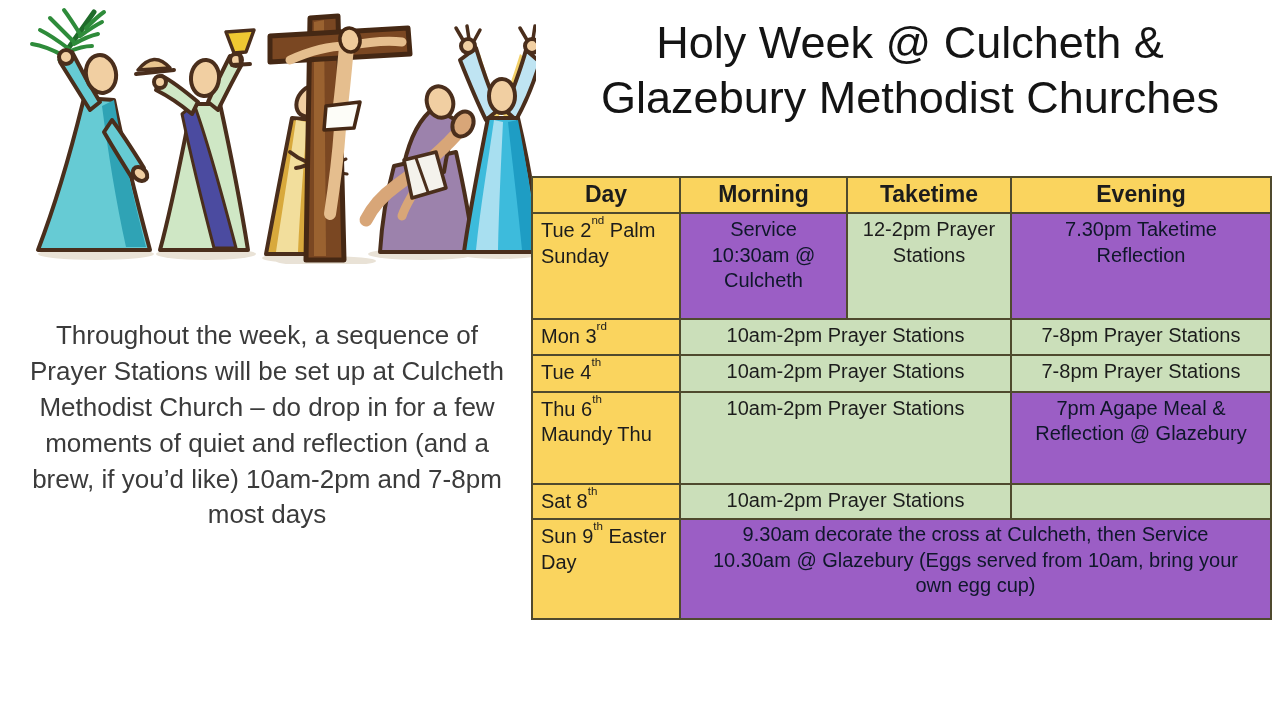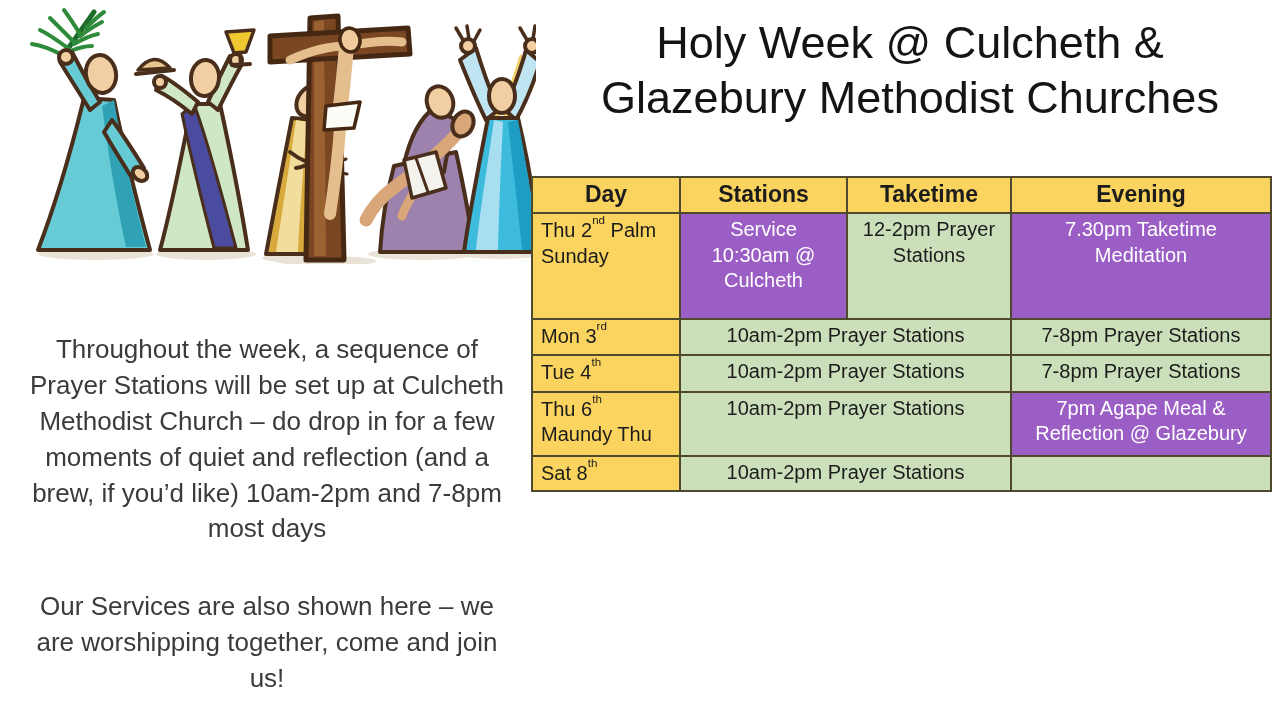--- a/index.html
+++ b/index.html
@@ -16,41 +16,41 @@
   .title{
     position:absolute;left:552px;top:16px;width:716px;margin:0;
     text-align:center;font-size:45px;line-height:1.22;font-weight:400;
     color:var(--title-ink);
   }
   .intro{
     position:absolute;left:18px;top:318px;width:498px;
     text-align:center;color:var(--body-ink);
     font-size:26px;line-height:1.38;
   }
-  .intro p{margin:14px 0 42px 0;}
+  .intro p{margin:0 0 42px 0;}
   table.schedule{
     position:absolute;left:531px;top:176px;width:739px;
     border-collapse:collapse;table-layout:fixed;
   }
   .schedule th,.schedule td{
     border:2px solid var(--border);
     font-size:20px;line-height:1.28;color:#1c1c1c;
     vertical-align:top;text-align:center;padding:3px 10px;overflow:hidden;
   }
   .schedule th{
     background:var(--yellow);font-weight:bold;font-size:23px;
     vertical-align:middle;padding:2px;
   }
   td.day{background:var(--yellow);text-align:left;padding:4px 10px 4px 8px;}
   td.green{background:var(--green);}
-  td.purple{background:var(--purple);color:#ffffff;}
+  td.purple{background:var(--purple);color:#0f172a;}
   td.span3{padding:2px 26px;}
   sup.ord{font-size:0.58em;line-height:0;position:relative;top:-0.45em;}
   tr.h-head{height:36px;} tr.h-sun2{height:106px;} tr.h-std1{height:25px;}
-  tr.h-std2{height:37px;} tr.h-thu{height:64px;} tr.h-fri{height:70px;}
+  tr.h-std2{height:37px;} tr.h-thu{height:92px;} tr.h-fri{height:70px;}
   tr.h-sat{height:20px;} tr.h-sun9{height:100px;}
 </style>
 </head>
 <body>
 
 <svg class="clipart" viewBox="0 0 528 262" stroke-linejoin="round" stroke-linecap="round">
   <g fill="#E9E2D6">
     <ellipse cx="88" cy="252" rx="58" ry="6"></ellipse>
     <ellipse cx="198" cy="252" rx="50" ry="6"></ellipse>
     <ellipse cx="296" cy="256" rx="42" ry="5"></ellipse>
@@ -149,42 +149,41 @@
     <path d="M486,118 C480,160 472,208 468,248 L490,248 C491,205 493,160 495,120 Z" fill="#A8DFF0" stroke="none"></path>
     <path d="M510,118 C518,160 526,208 529,248 L514,248 C510,205 504,158 500,120 Z" fill="#1E9DC4" stroke="none"></path>
     <ellipse cx="494" cy="94" rx="13" ry="17" fill="#F1CFA2"></ellipse>
   </g>
 </svg>
 
 <h1 class="title">Holy Week @ Culcheth &amp; Glazebury Methodist Churches</h1>
 
 <div class="intro">
   <p>Throughout the week, a sequence of Prayer Stations will be set up at Culcheth Methodist Church – do drop in for a few moments of quiet and reflection (and a brew, if you’d like) 10am-2pm and 7-8pm most days</p>
-  <p>Our Services are also shown here – we are worshipping together, come and join us!</p>
 </div>
 
 <table class="schedule">
   <colgroup>
     <col style="width:148px">
       <col style="width:167px">
       <col style="width:164px">
       <col style="width:260px">
   </colgroup>
   <tbody>
       <tr class="h-head">
     <th>Day</th>
-    <th>Stations</th>
+    <th>Morning</th>
     <th>Taketime</th>
     <th>Evening</th>
   </tr>
   <tr class="h-sun2">
-    <td class="day"><span>Thu 2</span><sup class="ord">nd</sup><span> Palm Sunday</span></td>
+    <td class="day"><span>Tue 2</span><sup class="ord">nd</sup><span> Palm Sunday</span></td>
     <td class="purple">Service 10:30am @ Culcheth</td>
     <td class="green">12-2pm Prayer Stations</td>
-    <td class="purple">7.30pm Taketime Meditation</td>
+    <td class="purple">7.30pm Taketime Reflection</td>
   </tr>
   <tr class="h-std1">
     <td class="day"><span>Mon 3</span><sup class="ord">rd</sup><span></span></td>
     <td class="green" colspan="2">10am-2pm Prayer Stations</td>
     <td class="green">7-8pm Prayer Stations</td>
   </tr>
   <tr class="h-std2">
     <td class="day"><span>Tue 4</span><sup class="ord">th</sup><span></span></td>
     <td class="green" colspan="2">10am-2pm Prayer Stations</td>
     <td class="green">7-8pm Prayer Stations</td>
@@ -192,14 +191,18 @@
   <tr class="h-thu">
     <td class="day"><span>Thu 6</span><sup class="ord">th</sup><span> Maundy Thu</span></td>
     <td class="green" colspan="2">10am-2pm Prayer Stations</td>
     <td class="purple">7pm Agape Meal &amp; Reflection @ Glazebury</td>
   </tr>
   <tr class="h-sat">
     <td class="day"><span>Sat 8</span><sup class="ord">th</sup><span></span></td>
     <td class="green" colspan="2">10am-2pm Prayer Stations</td>
     <td class="green"></td>
   </tr>
+  <tr class="h-sun9">
+    <td class="day"><span>Sun 9</span><sup class="ord">th</sup><span> Easter Day</span></td>
+    <td class="purple span3" colspan="3">9.30am decorate the cross at Culcheth, then Service 10.30am @ Glazebury (Eggs served from 10am, bring your own egg cup)</td>
+  </tr>
 </tbody>
   </table>
 
 </body></html>

